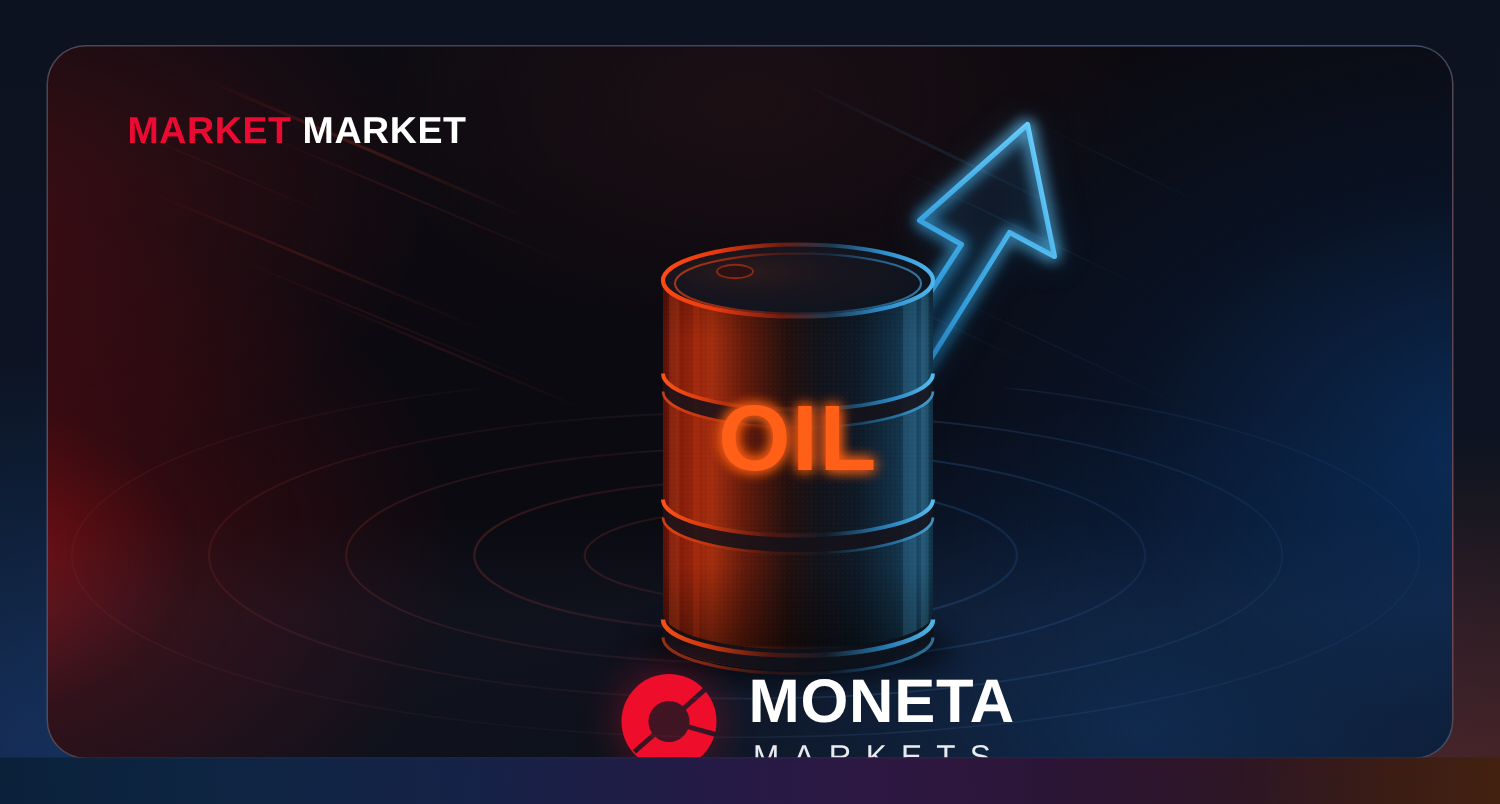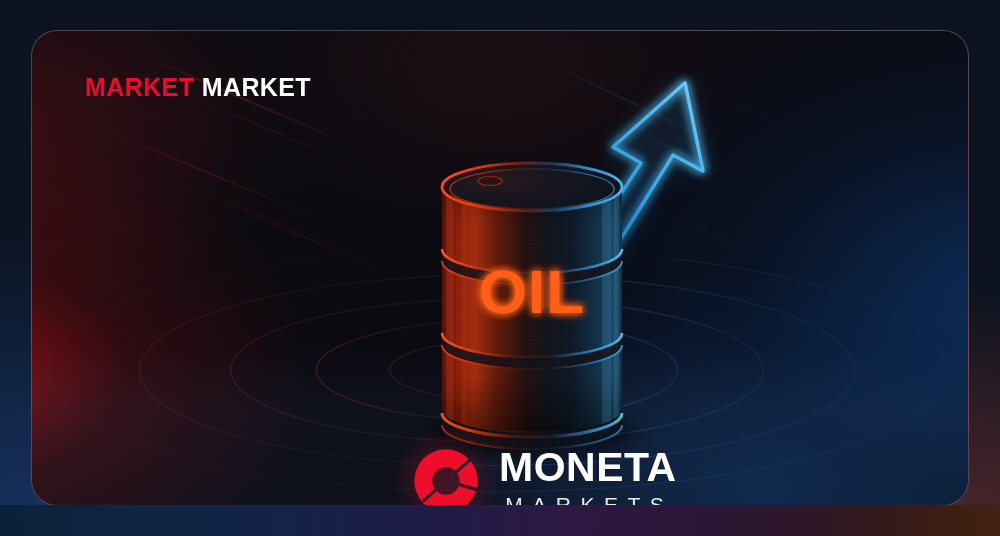--- a/index.html
+++ b/index.html
@@ -70,21 +70,21 @@
     position:absolute; left:521px; top:24px; width:180px; height:230px;
     pointer-events:none;
   }
 
   
   .barrel-wrap{ position:absolute; left:370px; top:110px; width:260px; height:320px; }
 
   
   .logo{
     position:absolute; left:378px; top:414px;
-    display:flex; align-items:center; gap:17px;text-align:center;
+    display:flex; align-items:center; gap:17px;
   }
   .logo-mark{ width:72px; height:72px; flex:0 0 auto; filter:drop-shadow(0 0 14px rgba(230,20,40,.45)); }
   .logo-text{ display:flex; flex-direction:column; justify-content:center; }
   .logo-title{
     font-size:41px; font-weight:700; color:#ffffff; letter-spacing:.5px;
     line-height:.98;
   }
   .logo-sub{
     font-size:21px; font-weight:300; color:#e8eaf0; letter-spacing:9.5px;
     line-height:1; margin-top:6px; padding-left:3px;

